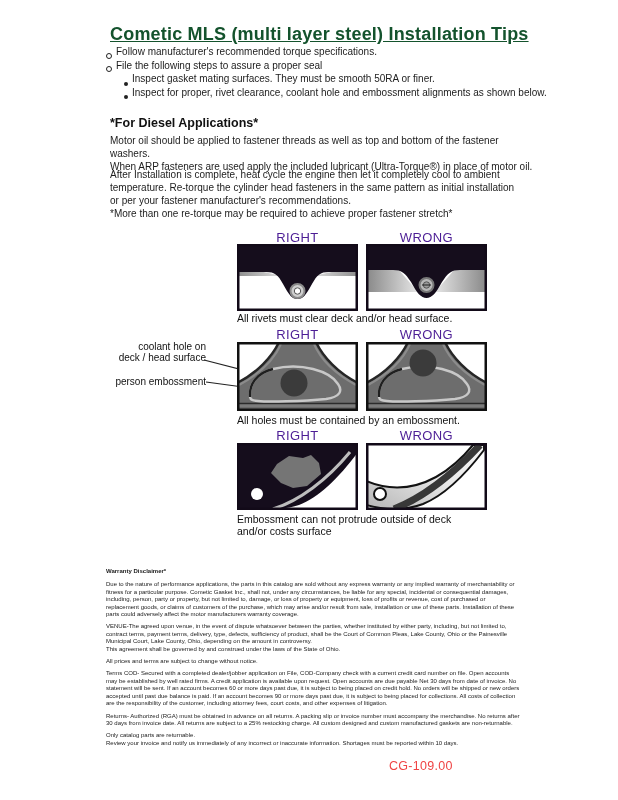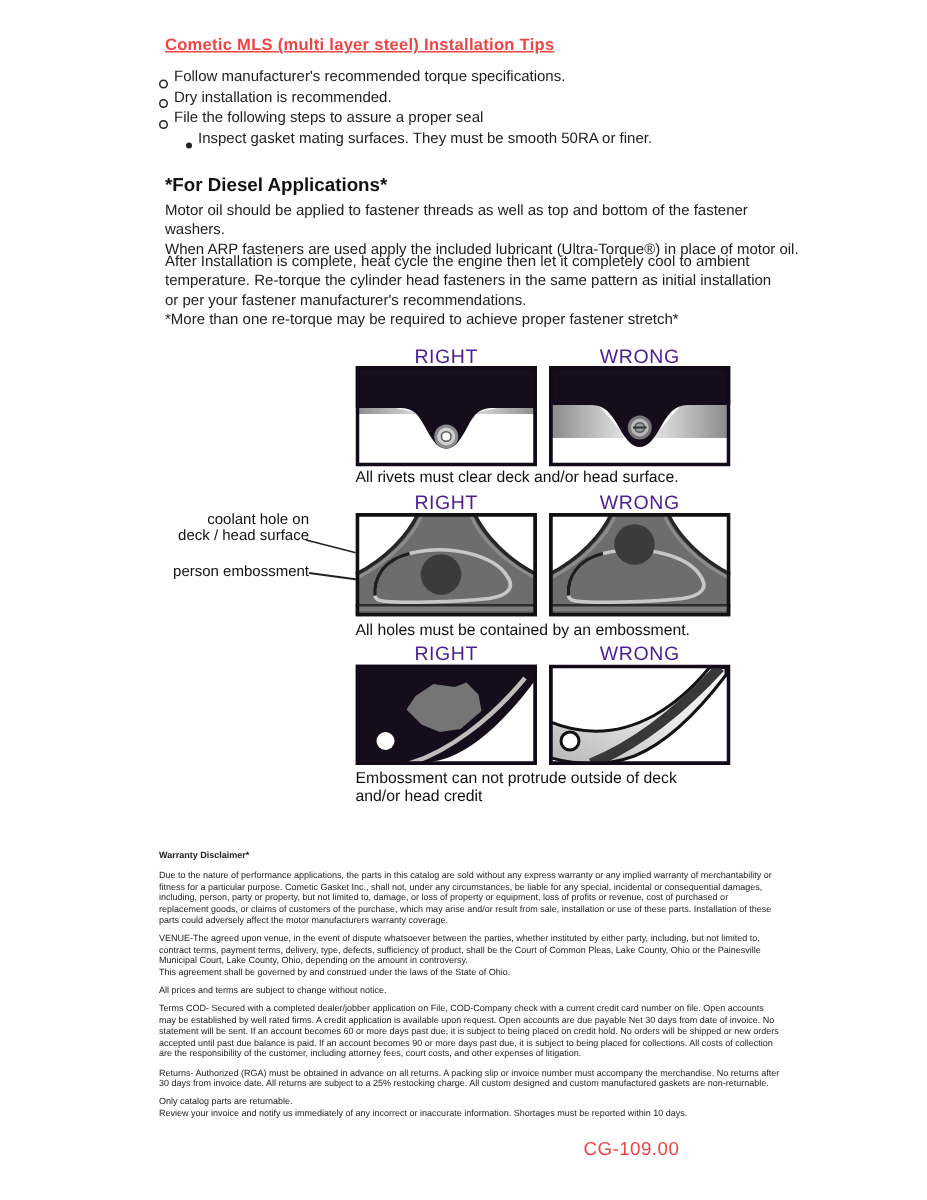--- a/index.html
+++ b/index.html
@@ -1,19 +1,19 @@
 <!DOCTYPE html>
 <html><head>
 <meta charset="utf-8">
 <style>
   html,body{margin:0;padding:0;background:#fff;}
   .page{position:relative;width:618px;height:800px;background:#ffffff;overflow:hidden;
         font-family:"Liberation Sans","DejaVu Sans",sans-serif;color:#1c1c1c;}
   .abs{position:absolute;}
-  .title{left:110px;top:24px;font-size:11px;font-weight:bold;color:#ef4444;
+  .title{left:110px;top:24px;font-size:18px;font-weight:bold;color:#14532d;
          text-decoration:underline;letter-spacing:0.2px;}
   .bullets{left:106px;top:45px;font-size:10px;line-height:13.5px;}
   .b-row{display:flex;align-items:flex-end;}
   .b-circ{width:4px;height:4px;border:1px solid #222;border-radius:50%;
           margin:4px 4px 0 0;flex:none;}
   .b-dot{width:4px;height:4px;background:#222;border-radius:50%;
          margin:4.5px 4px 0 0;flex:none;}
   .b-sub{margin-left:18px;}
   .diesel-h{left:110px;top:116px;font-size:12.5px;font-weight:bold;color:#111;}
   .para{left:110px;font-size:10px;line-height:13px;white-space:pre-line;width:430px;}
@@ -34,29 +34,29 @@
 
   <div class="abs title">Cometic MLS (multi layer steel) Installation Tips</div>
 
   <div class="abs bullets">
     <div class="b-row">
       <span class="b-circ"></span>
       <span>Follow manufacturer's recommended torque specifications.</span>
     </div>
     <div class="b-row">
       <span class="b-circ"></span>
-      <span>Dry installation is recommended.</span>
-    </div>
-    <div class="b-row">
-      <span class="b-circ"></span>
       <span>File the following steps to assure a proper seal</span>
     </div>
     <div class="b-row b-sub">
       <span class="b-dot"></span>
       <span>Inspect gasket mating surfaces.  They must be smooth 50RA or finer.</span>
+    </div>
+    <div class="b-row b-sub">
+      <span class="b-dot"></span>
+      <span>Inspect for proper, rivet clearance, coolant hole and embossment alignments as shown below.</span>
     </div>
   </div>
 
   <div class="abs para p1">Motor oil should be applied to fastener threads as well as top and bottom of the fastener washers.
 When ARP fasteners are used apply the included lubricant (Ultra-Torque®) in place of motor oil.</div>
   <div class="abs diesel-h">*For Diesel Applications*</div>
   <div class="abs para p2">After Installation is complete, heat cycle the engine then let it completely cool to ambient
 temperature. Re-torque the cylinder head fasteners in the same pattern as initial installation
 or per your fastener manufacturer's recommendations.</div>
   <div class="abs para note">*More than one re-torque may be required to achieve proper fastener stretch*</div>
@@ -183,21 +183,21 @@
     <rect width="121" height="67" fill="#ffffff"></rect>
     <path d="M0,38 C24,48 48,46 70,34 C86,25 98,13 107,2 L118,2 L118,7 C99,32 79,52 57,61 C38,68 18,67 0,62 Z" fill="url(#gw5)" stroke="#131313" stroke-width="2"></path>
     <g clip-path="url(#bandclip)">
       <path d="M28,66 C58,54 88,30 114,2" stroke="#383838" stroke-width="7" fill="none"></path>
     </g>
     <circle cx="14" cy="51" r="6" fill="#ffffff" stroke="#111111" stroke-width="2"></circle>
     <rect x="1.25" y="1.25" width="118.5" height="64.5" fill="none" stroke="#120a18" stroke-width="2.5"></rect>
   </svg>
 
   <div class="abs capt" style="top:513px">Embossment can not protrude outside of deck
-and/or head credit</div>
+and/or costs surface</div>
 
   <div class="abs disc">
     <div class="dh">Warranty Disclaimer*</div>
     <p>Due to the nature of performance applications, the parts in this catalog are sold without any express warranty or any implied warranty of merchantability or fitness for a particular purpose.  Cometic Gasket Inc., shall not, under any circumstances, be liable for any special, incidental or consequential damages, including, person, party or property, but not limited to, damage, or loss of property or equipment, loss of profits or revenue, cost of purchased or replacement goods, or claims of customers of the purchase, which may arise and/or result from sale, installation or use of these parts.  Installation of these parts could adversely affect the motor manufacturers warranty coverage.</p>
     <p>VENUE-The agreed upon venue, in the event of dispute whatsoever between the parties, whether instituted by either party, including, but not limited to, contract terms, payment terms, delivery, type, defects, sufficiency of product, shall be the Court of Common Pleas, Lake County, Ohio or the Painesville Municipal Court, Lake County, Ohio, depending on the amount in controversy.
 This agreement shall be governed by and construed under the laws of the State of Ohio.</p>
     <p>All prices and terms are subject to change without notice.</p>
     <p>Terms COD- Secured with a completed dealer/jobber application on File, COD-Company check with a current credit card number on file.  Open accounts may be established by well rated firms.  A credit application is available upon request.  Open accounts are due payable Net 30 days from date of invoice.  No statement will be sent.  If an account becomes 60 or more days past due, it is subject to being placed on credit hold.  No orders will be shipped or new orders accepted until past due balance is paid.  If an account becomes 90 or more days past due, it is subject to being placed for collections.  All costs of collection are the responsibility of the customer, including attorney fees, court costs, and other expenses of litigation.</p>
     <p>Returns- Authorized (RGA) must be obtained in advance on all returns.  A packing slip or invoice number must accompany the merchandise.  No returns after 30 days from invoice date.  All returns are subject to a 25% restocking charge.  All custom designed and custom manufactured gaskets are non-returnable.</p>
     <p>Only catalog parts are returnable.

